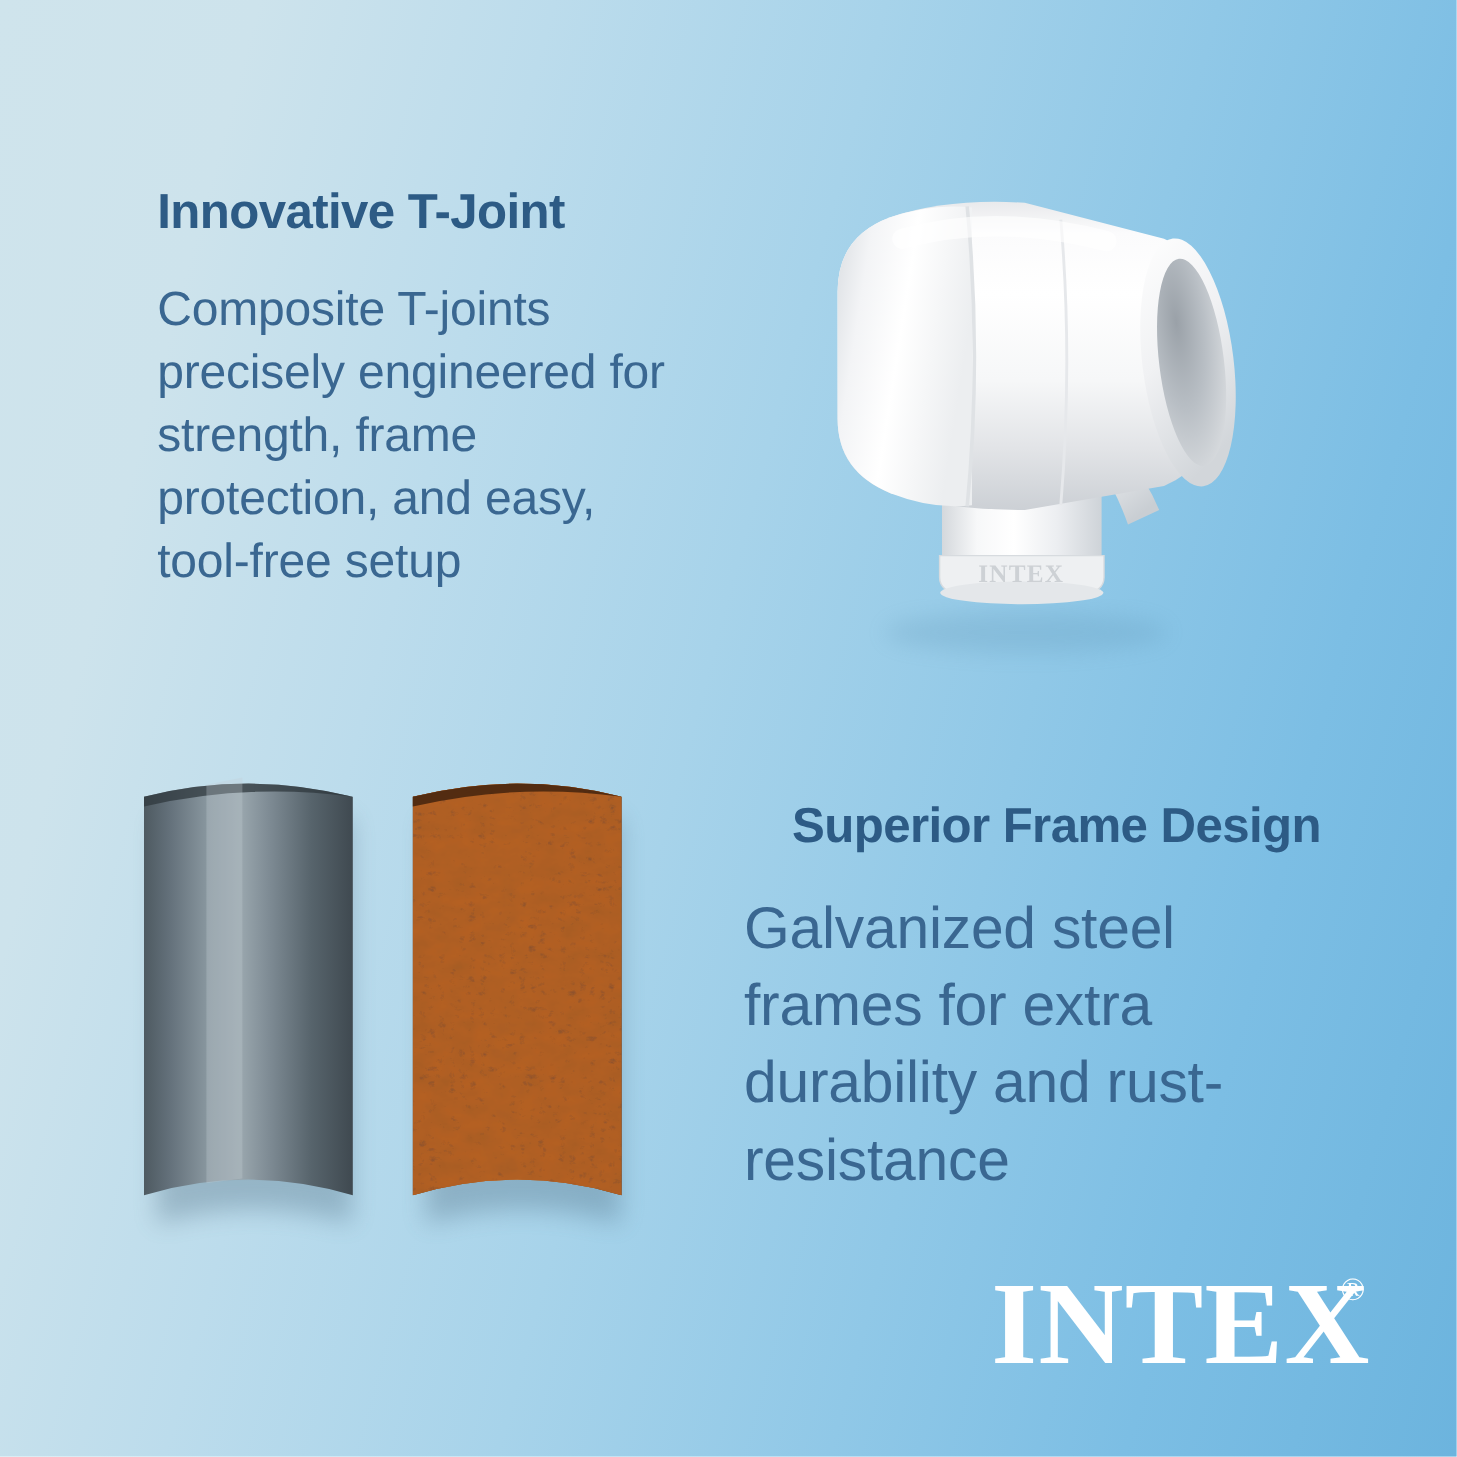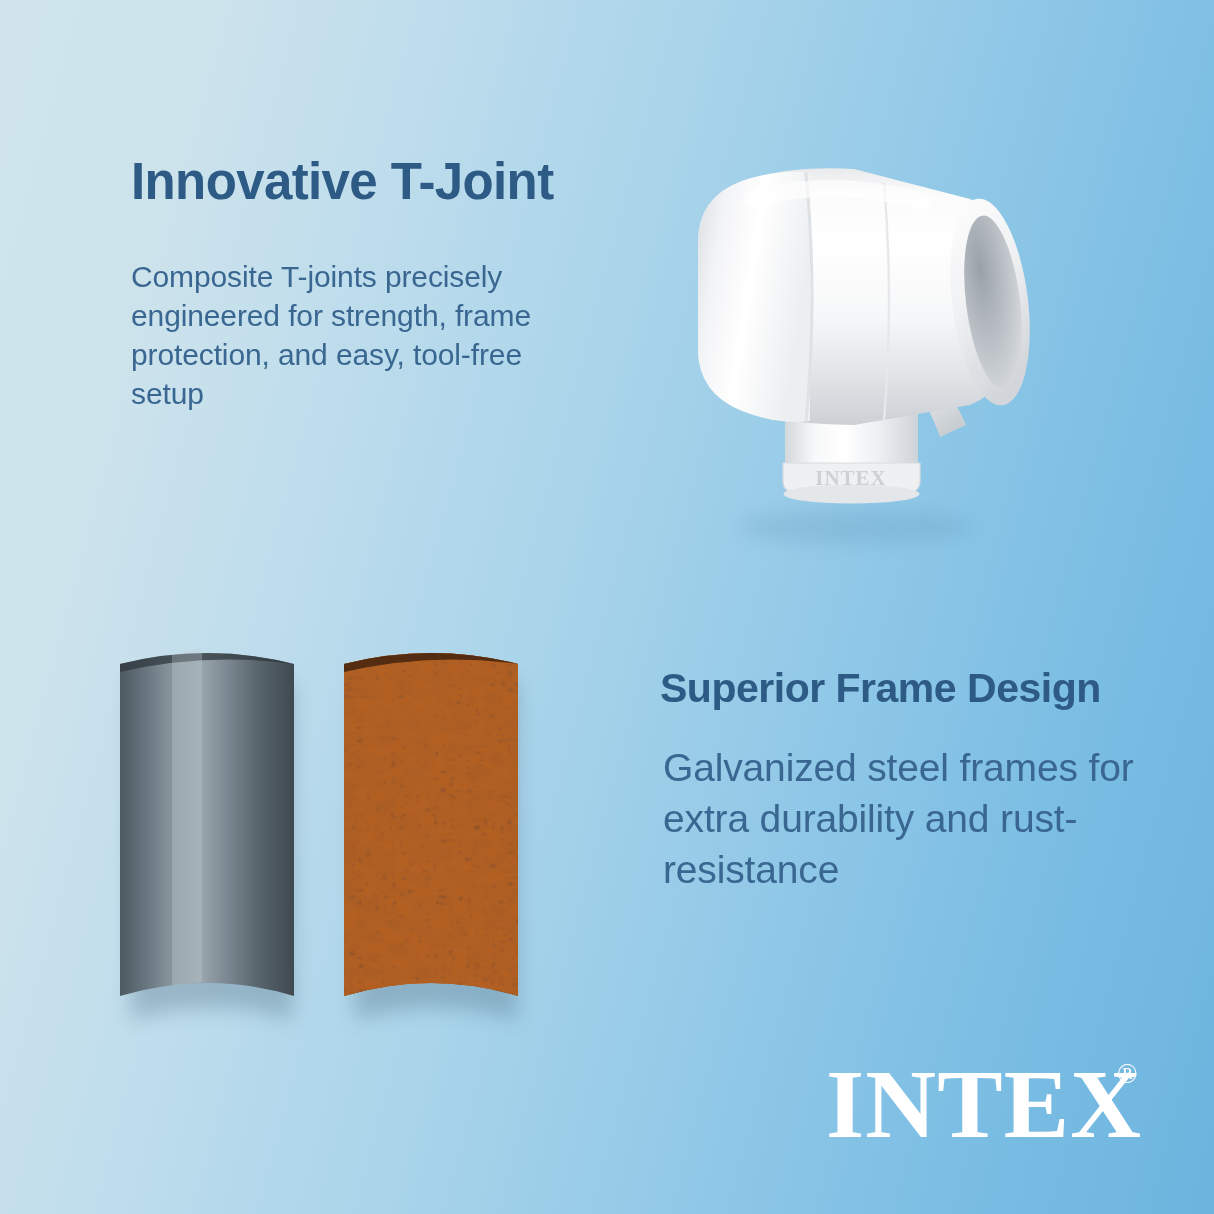--- a/index.html
+++ b/index.html
@@ -35,34 +35,33 @@
     line-height: 1.05;
     white-space: nowrap;
   }
   .body-copy {
     font-weight: 400;
     letter-spacing: -0.004em;
     line-height: 1.31;
   }
 
   #block-tjoint { left: 131px; top: 155px; width: 440px; }
-  #block-tjoint .heading { font-size: 51px; color: #2d5b85; }
+  #block-tjoint .heading { font-size: 41px; color: #2d5b85; }
   #block-tjoint .body-copy {
-    font-size: 30px;
+    font-size: 40px;
     color: #3a6791;
-    margin-top: 48px;
+    margin-top: 34px;
   }
 
   #block-frame { left: 620px; top: 667px; width: 520px; }
   #block-frame .heading { font-size: 41px; color: #2d5b85; margin-left: 40px; }
   #block-frame .body-copy {
-    font-size: 39px;
+    font-size: 49px;
     color: #3a6791;
     margin-top: 32px;
-    margin-left: 43px;
   }
 
   
   #logo {
     position: absolute;
     left: 826px;
     top: 1055px;
     width: 340px;
     height: 108px;
   }

